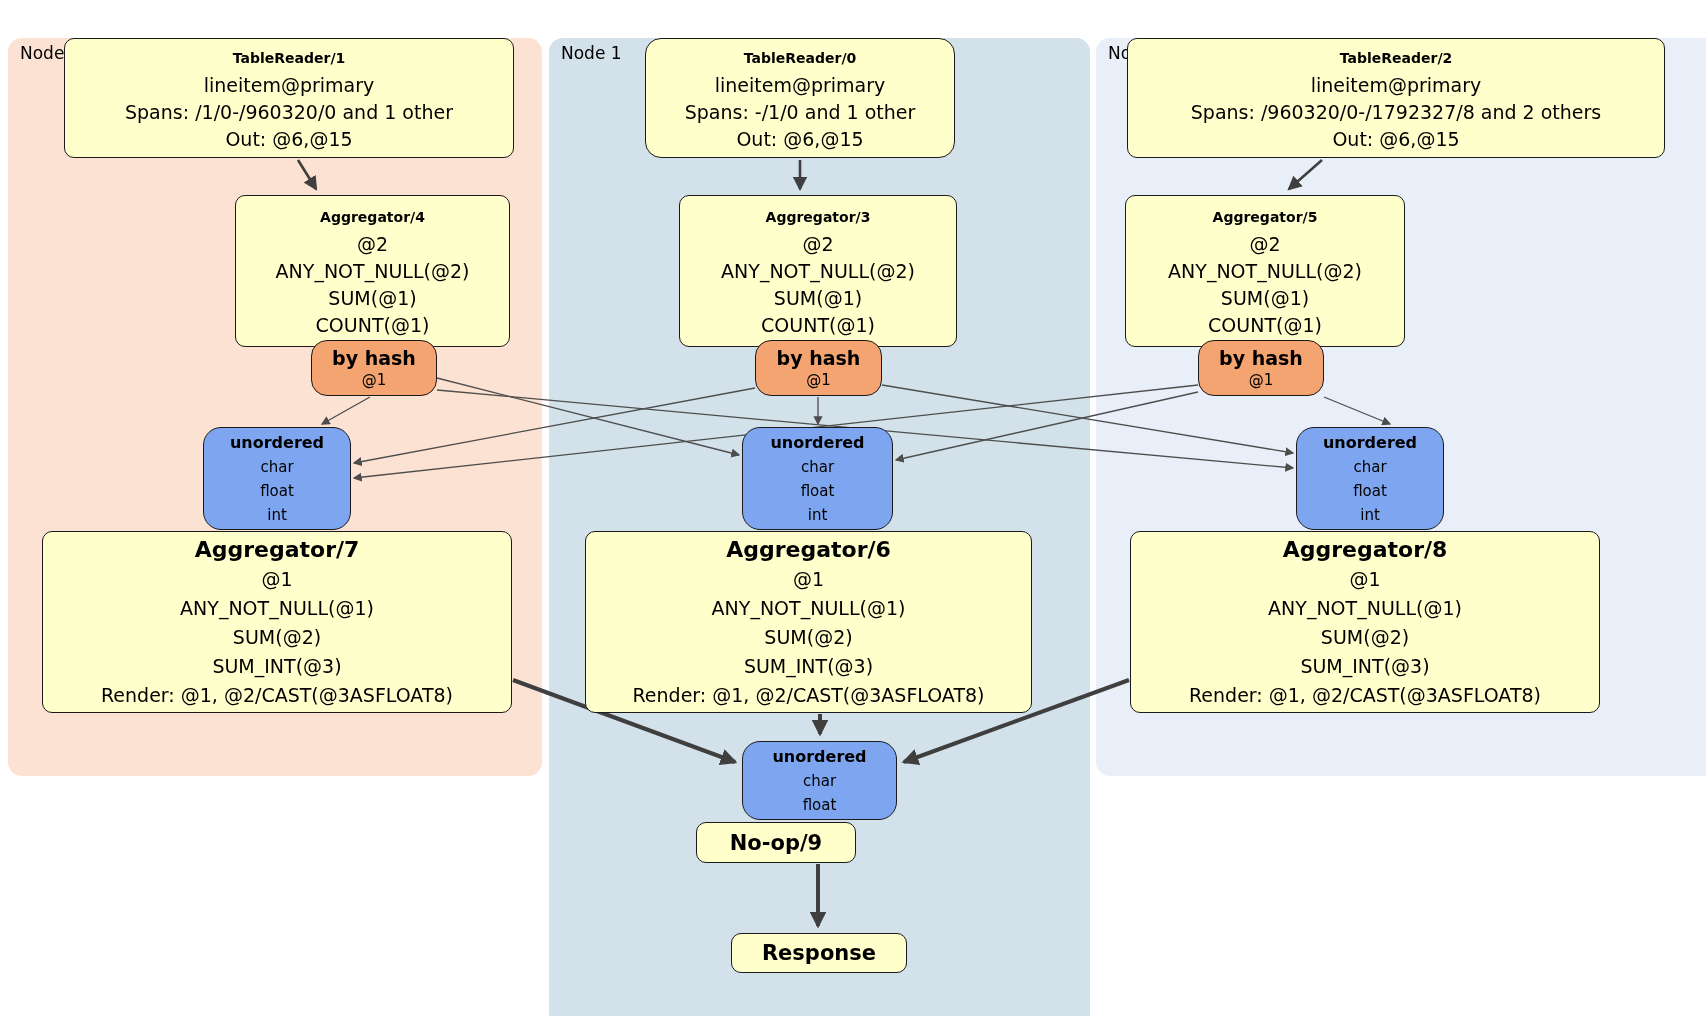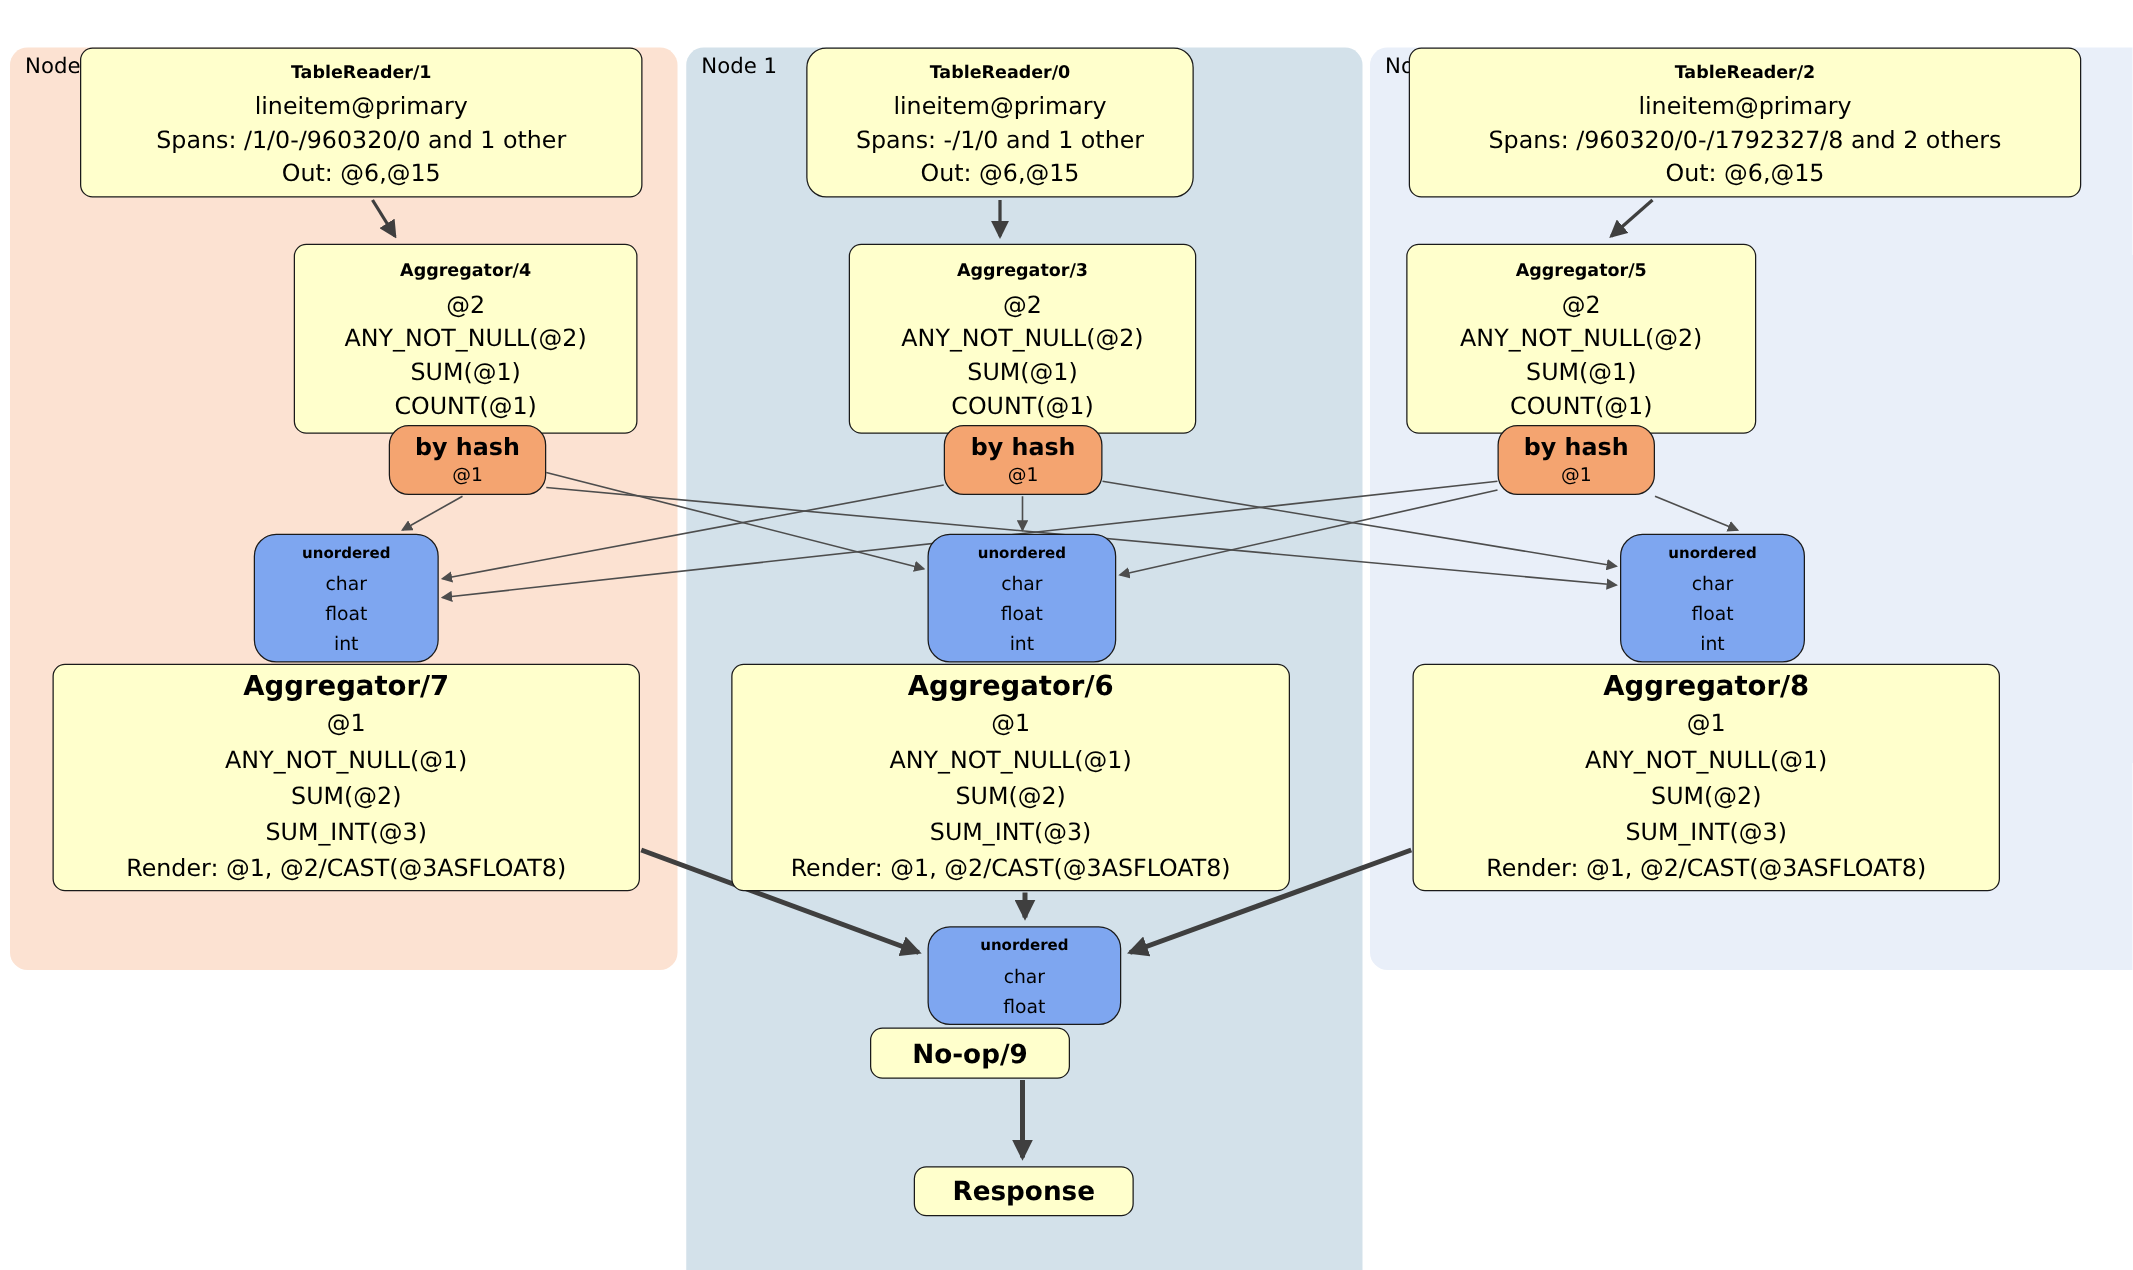--- a/index.html
+++ b/index.html
@@ -20,21 +20,21 @@
   }
   .yellow{background:#ffffcc;border-radius:10px;}
   .router{background:#f4a470;border-radius:16px;z-index:3;}
   .sync{background:#7ea6f0;border-radius:18px;z-index:3;}
   .ptitle{font-weight:bold;font-size:14px;line-height:28px;}
   .big .ptitle{font-size:22px;line-height:30px;}
   .pline{font-size:19px;line-height:27px;white-space:nowrap;}
   .big .pline{line-height:29px;}
   .router .ptitle{font-size:19px;line-height:25px;}
   .router .pline{font-size:15px;line-height:19px;}
-  .sync .ptitle{font-size:12px;line-height:25px;}
+  .sync .ptitle{font-size:16px;line-height:25px;}
   .sync .pline{font-size:15px;line-height:24px;}
   .label-only .ptitle{font-size:21px;line-height:24px;}
   
   #tr1{left:64px;top:38px;width:450px;height:120px;}
   #tr0{left:645px;top:38px;width:310px;height:120px;border-radius:16px;}
   #tr2{left:1127px;top:38px;width:538px;height:120px;}
   #agg4{left:235px;top:195px;width:275px;height:152px;}
   #agg3{left:679px;top:195px;width:278px;height:152px;}
   #agg5{left:1125px;top:195px;width:280px;height:152px;}
   #hash3{left:311px;top:340px;width:126px;height:56px;}

